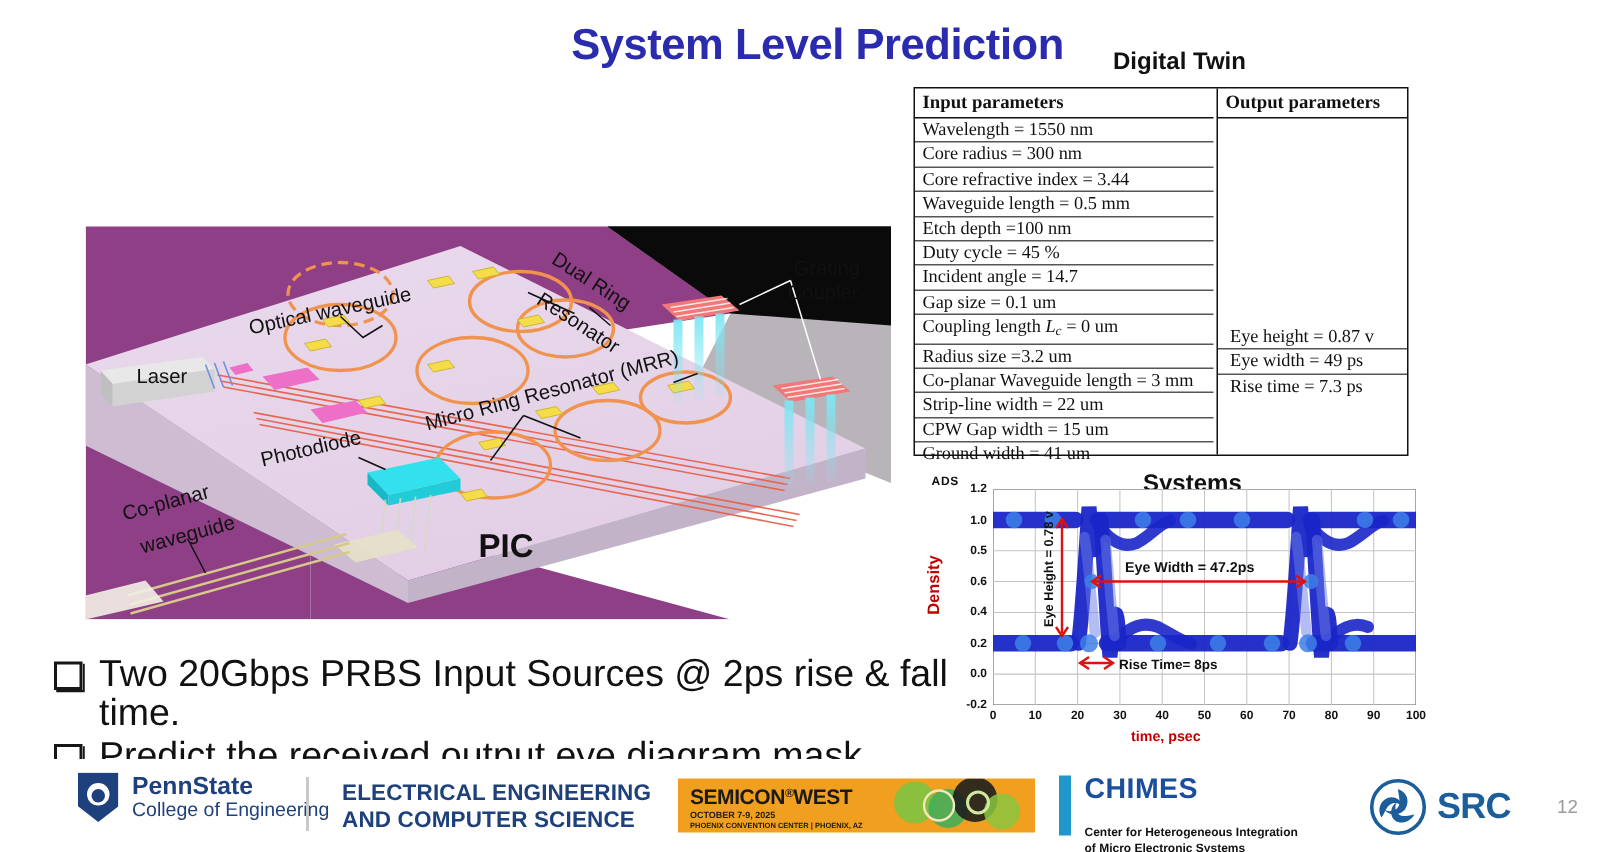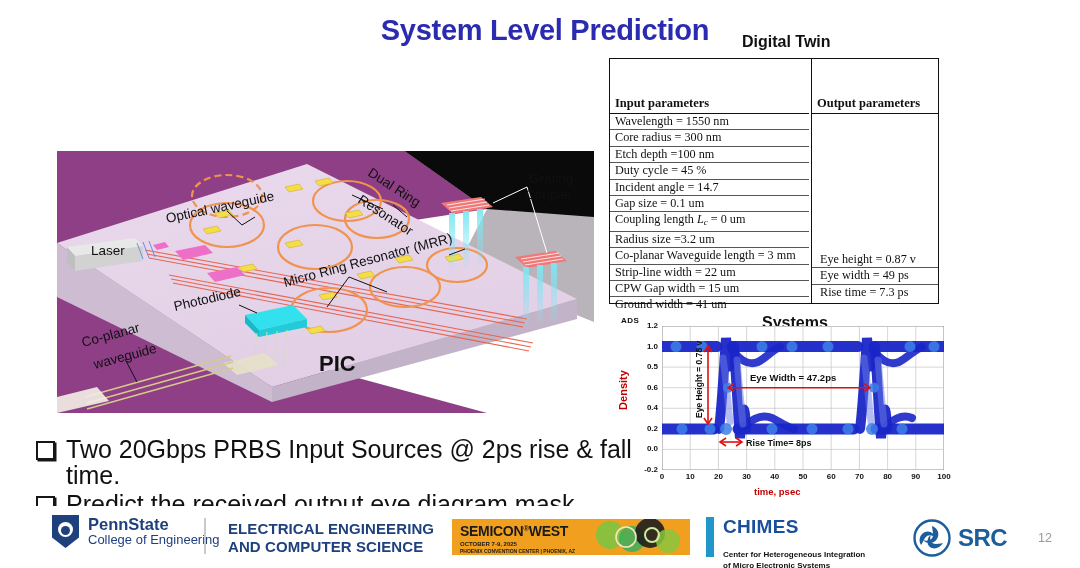--- a/index.html
+++ b/index.html
@@ -24,21 +24,21 @@
   #param-table{
     position:absolute;left:609px;top:58px;width:330px;height:246px;
     border:1.6px solid #111;box-sizing:border-box;background:#fff;
     font-family:"Liberation Serif", serif;
   }
   #param-table .tcol{position:absolute;top:0;bottom:0;}
   #param-table .tcol.left{left:0;right:129px;}
   #param-table .tcol.right{left:201px;right:0;border-left:1.5px solid #111;}
   .thead{
     font-weight:bold;font-size:12.5px;color:#111;
-    padding:2px 0 2px 5px;border-bottom:1.4px solid #111;white-space:nowrap;margin-top:35px;
+    padding:2px 0 2px 5px;border-bottom:1.4px solid #111;white-space:nowrap;
   }
   .trow{
     font-size:12.2px;color:#111;padding:1px 0 1px 5px;
     border-bottom:1px solid #555;white-space:nowrap;line-height:13.4px;
   }
   .trow.last{border-bottom:none;}
   #out-rows{margin-top:138px;}
   #out-rows .trow{padding-left:8px;}
   .sub{font-size:9px;vertical-align:-2px;font-style:italic;}
   .italic-l{font-style:italic;}
@@ -121,20 +121,22 @@
 
   <div id="slide-title">System Level Prediction</div>
   <div id="digital-twin-label">Digital Twin</div>
 
   <div id="param-table">
     <div class="tcol left">
       <div class="thead">Input parameters</div>
       <div id="in-rows">
           <div class="trow">Wavelength = 1550 nm</div>
           <div class="trow">Core radius = 300 nm</div>
+          <div class="trow">Core refractive index = 3.44</div>
+          <div class="trow">Waveguide length = 0.5 mm</div>
           <div class="trow">Etch depth =100 nm</div>
           <div class="trow">Duty cycle = 45 %</div>
           <div class="trow">Incident angle = 14.7</div>
           <div class="trow">Gap size = 0.1 um</div>
           <div class="trow">Coupling length <span class="italic-l">L</span><span class="sub">c</span> = 0 um</div>
           <div class="trow">Radius size =3.2 um</div>
           <div class="trow">Co-planar Waveguide length = 3 mm</div>
           <div class="trow">Strip-line width = 22 um</div>
           <div class="trow">CPW Gap width = 15 um</div>
           <div class="trow last">Ground width = 41 um</div>

